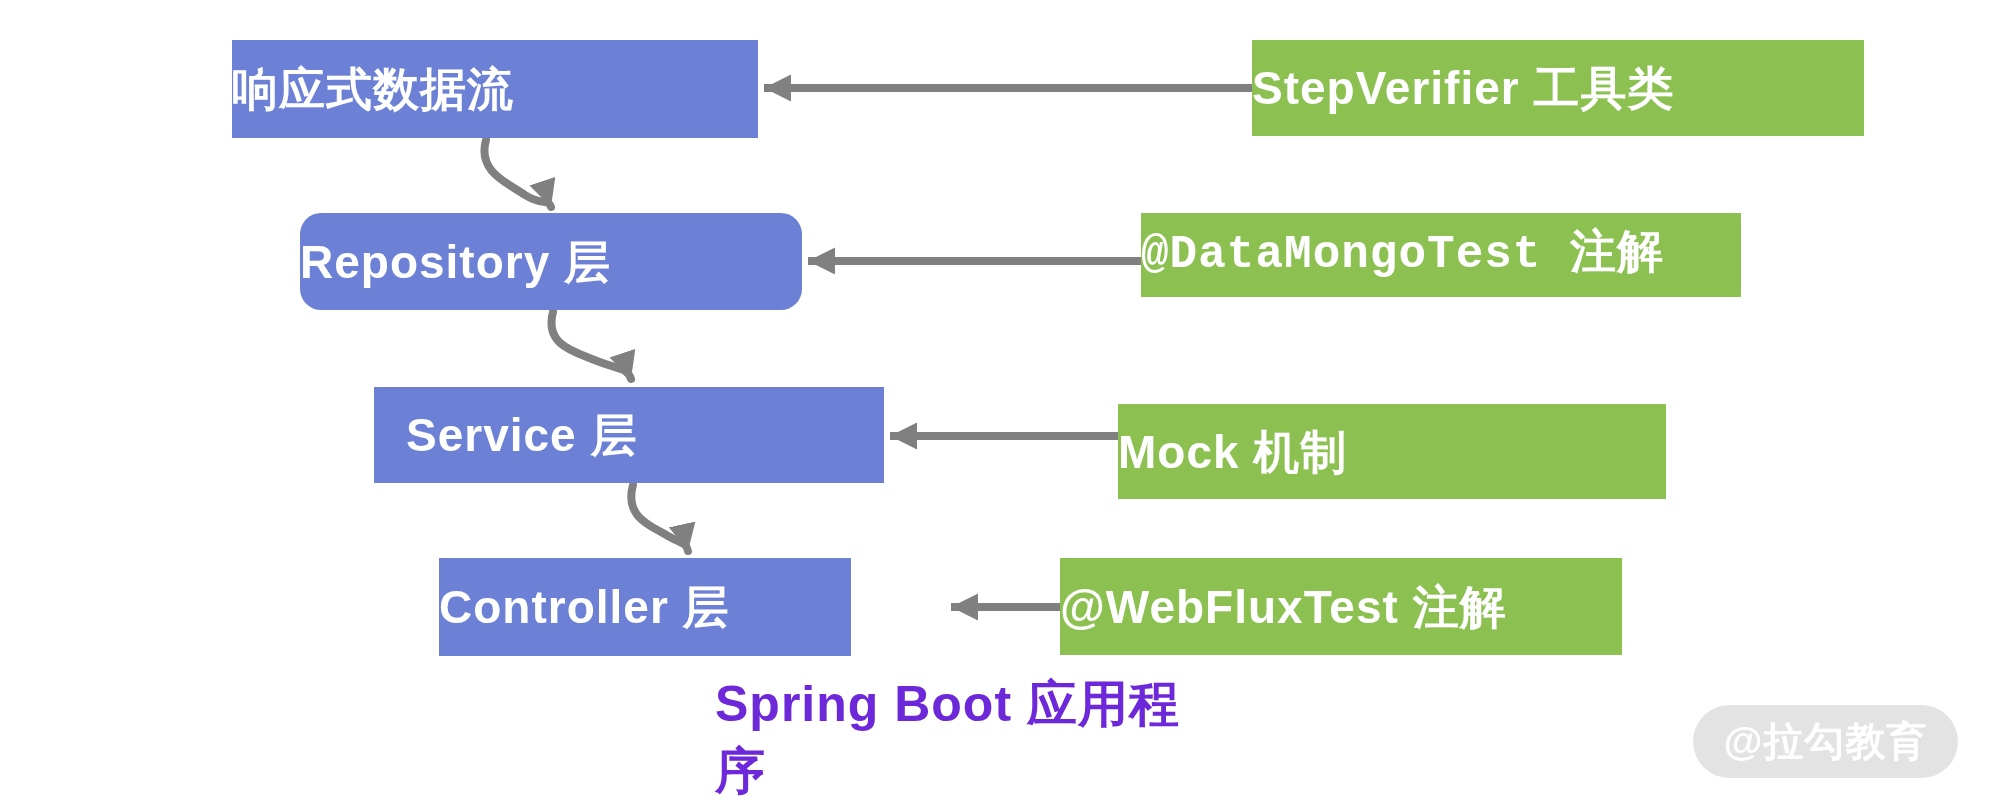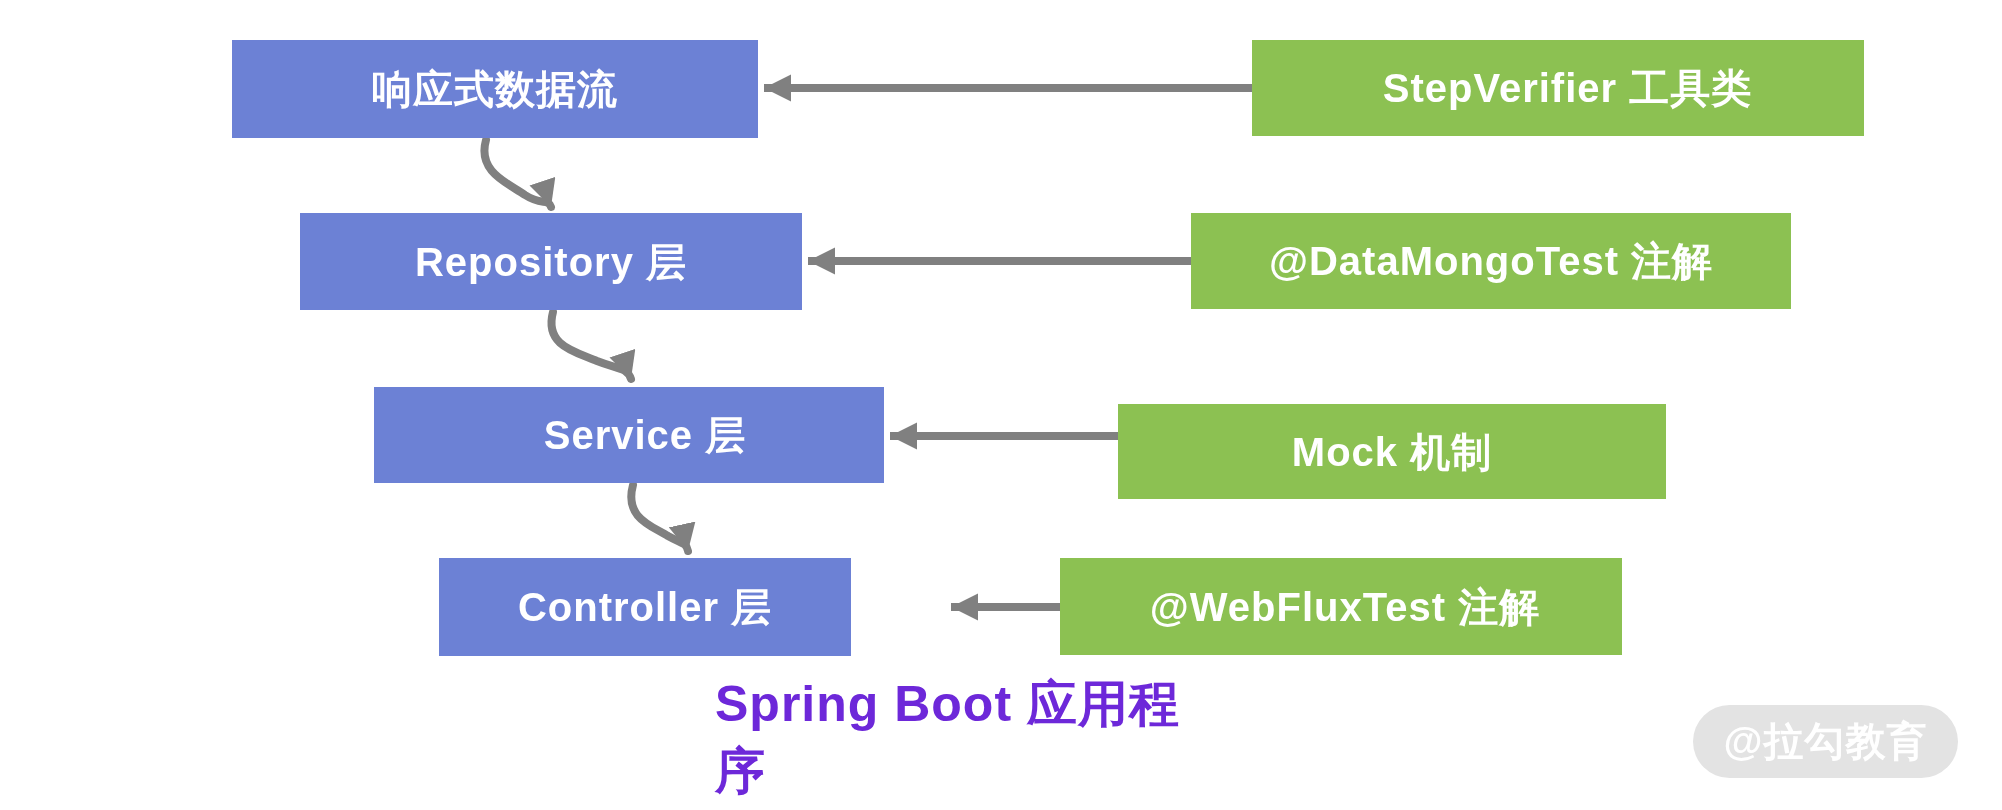--- a/index.html
+++ b/index.html
@@ -13,24 +13,24 @@
     width: 2002px; height: 810px;
     background: #ffffff;
   }
   .arrow-layer {
     position: absolute; left: 0; top: 0;
     width: 2002px; height: 810px;
     z-index: 1;
   }
   .node {
     position: absolute;
-    display: flex; align-items: center; justify-content: center;
+    display: flex; align-items: center; justify-content: flex-start;
     color: #ffffff;
     font-weight: 700;
-    font-size: 40px;
+    font-size: 46px;
     letter-spacing: 1px;
     z-index: 2;
     text-align: center;
     line-height: 1;
   }
   .layer-box { background: #6c81d5; }
   .tool-box  { background: #8cc152; }
   .diagram-title {
     position: absolute;
     left: 715px; top: 703px; width: 500px; height: 70px;
@@ -68,40 +68,40 @@
     <path d="M 1060 607 L 951 607" stroke="#808080" stroke-width="8" fill="none" marker-end="url(#ah)"></path>
 
     <path d="M 486 140 C 477 172 508 183 525 195 C 542 206 548 198 551 207" stroke="#808080" stroke-width="8" fill="none" stroke-linecap="round" marker-end="url(#ah)"></path>
     <path d="M 553 312 C 544 346 576 352 597 361 C 617 369 627 367 631 379" stroke="#808080" stroke-width="8" fill="none" stroke-linecap="round" marker-end="url(#ah)"></path>
     <path d="M 633 485 C 624 518 652 526 668 536 C 682 544 686 542 688 551" stroke="#808080" stroke-width="8" fill="none" stroke-linecap="round" marker-end="url(#ah)"></path>
   </svg>
 
   <div class="node layer-box" style="left:232px; top:40px; width:526px; height:98px;">
     <span>响应式数据流</span>
   </div>
-  <div class="node layer-box" style="left:300px; top:213px; width:502px; height:97px;">
+  <div class="node layer-box" style="left:300px; top:213px; width:502px; height:97px;border-radius:21px;">
     <span>Repository 层</span>
   </div>
   <div class="node layer-box" style="left:374px; top:387px; width:510px; height:96px;padding-left:32px;">
     <span>Service 层</span>
   </div>
   <div class="node layer-box" style="left:439px; top:558px; width:412px; height:98px;">
     <span>Controller 层</span>
   </div>
 
-  <div class="node tool-box" style="left:1252px; top:40px; width:612px; height:96px;padding-left:19px;">
+  <div class="node tool-box" style="left:1252px; top:40px; width:612px; height:96px;">
     <span>StepVerifier 工具类</span>
   </div>
-  <div class="node tool-box" style="left:1191px; top:213px; width:600px; height:96px;">
+  <div class="node tool-box" style="left:1141px; top:213px; width:600px; height:84px;font-family:Liberation Mono, monospace;">
     <span>@DataMongoTest 注解</span>
   </div>
   <div class="node tool-box" style="left:1118px; top:388px; width:548px; height:95px;margin-top:16px;">
     <span>Mock 机制</span>
   </div>
-  <div class="node tool-box" style="left:1060px; top:558px; width:562px; height:97px;padding-left:8px;">
+  <div class="node tool-box" style="left:1060px; top:558px; width:562px; height:97px;">
     <span>@WebFluxTest 注解</span>
   </div>
 
   <div class="diagram-title">Spring Boot 应用程序</div>
 
   <div class="watermark">
     <span>@拉勾教育</span>
   </div>
 
 </div>

